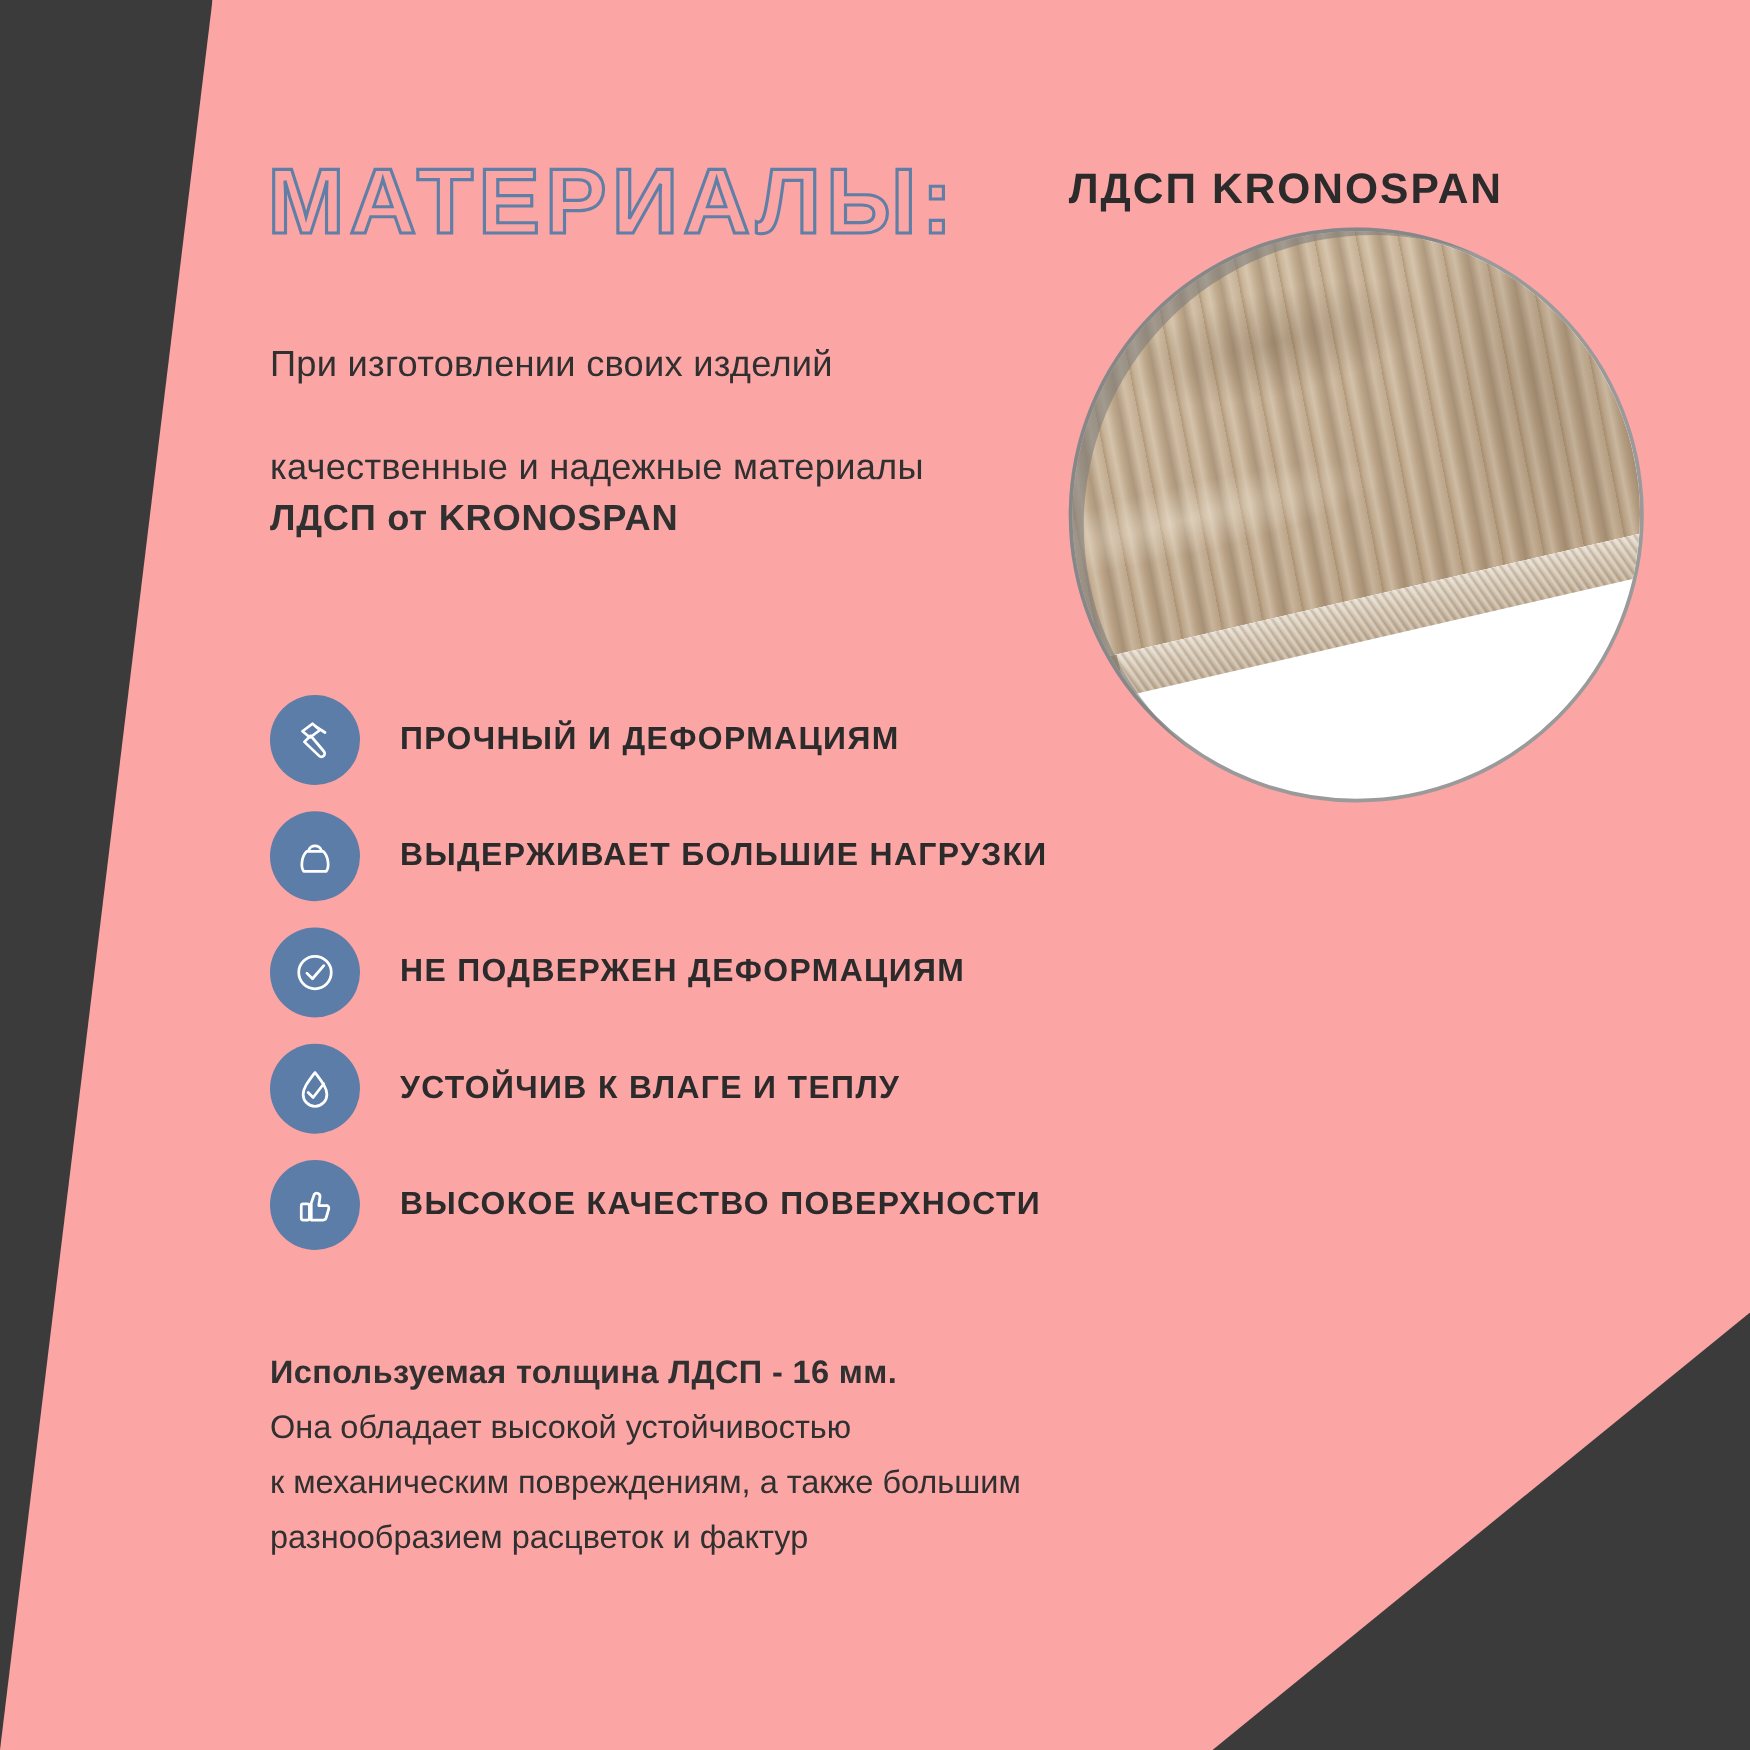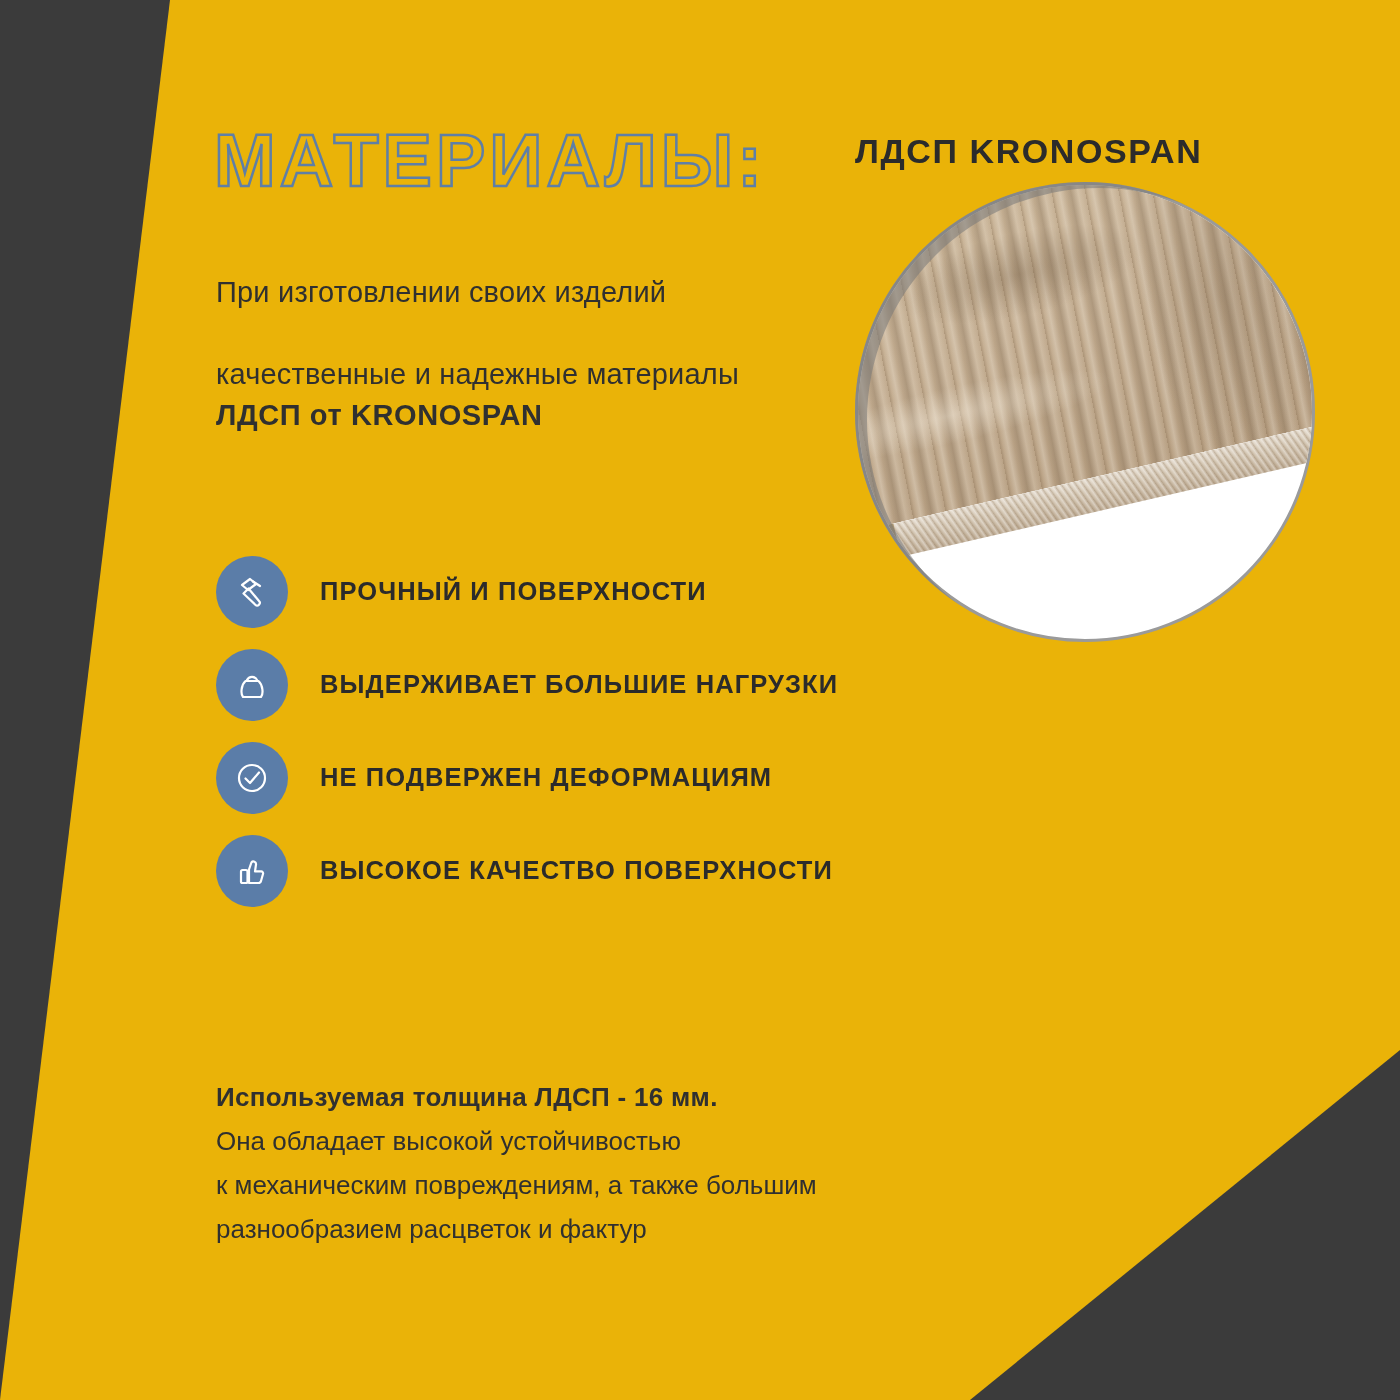--- a/index.html
+++ b/index.html
@@ -9,21 +9,21 @@
     height: 1400px;
     font-family: "Liberation Sans", sans-serif;
     background: #ffffff;
     overflow: hidden;
   }
 
   #page {
     position: relative;
     width: 1400px;
     height: 1400px;
-    background: #eab308;
+    background: #fca5a5;
   }
 
   
   .wedge {
     position: absolute;
     pointer-events: none;
   }
   .wedge-left {
     left: 0; top: 0;
     width: 230px; height: 1400px;
@@ -236,21 +236,21 @@
     <div class="feature">
       <span class="badge">
         <svg width="40" height="40" viewBox="0 0 40 40">
           <g fill="none" stroke="#ffffff" stroke-width="2.2" stroke-linecap="round" stroke-linejoin="round">
             <path d="M10 13 L18 7 L24 12 L16 18 Z"></path>
             <path d="M16.5 16.5 L27 29 a2.6 2.6 0 0 1 -3.7 3.7 L11.5 21.5 Z"></path>
             <path d="M21 9.5 L28 14"></path>
           </g>
         </svg>
       </span>
-      <span class="feature-label">ПРОЧНЫЙ И ПОВЕРХНОСТИ</span>
+      <span class="feature-label">ПРОЧНЫЙ И ДЕФОРМАЦИЯМ</span>
     </div>
 
     <div class="feature">
       <span class="badge">
         <svg width="40" height="40" viewBox="0 0 40 40">
           <g fill="none" stroke="#ffffff" stroke-width="2.2" stroke-linecap="round" stroke-linejoin="round">
             <path d="M15 15 a5.5 5.5 0 0 1 10 0"></path>
             <path d="M13.5 16 C9 20 8.5 29 11 32 L29 32 C31.5 29 31 20 26.5 16 Z"></path>
           </g>
         </svg>
@@ -263,20 +263,31 @@
         <svg width="40" height="40" viewBox="0 0 40 40">
           <g fill="none" stroke="#ffffff" stroke-width="2.2" stroke-linecap="round" stroke-linejoin="round">
             <circle cx="20" cy="20" r="13"></circle>
             <path d="M13.5 20.5 L18 25 L27 14.5"></path>
           </g>
         </svg>
       </span>
       <span class="feature-label">НЕ ПОДВЕРЖЕН ДЕФОРМАЦИЯМ</span>
     </div>
 
+    <div class="feature">
+      <span class="badge">
+        <svg width="40" height="40" viewBox="0 0 40 40">
+          <g fill="none" stroke="#ffffff" stroke-width="2.2" stroke-linecap="round" stroke-linejoin="round">
+            <path d="M20 7 C14 15 10.5 19.5 10.5 24.5 a9.5 9.5 0 0 0 19 0 C29.5 19.5 26 15 20 7 Z"></path>
+            <path d="M14.5 23 L18.5 27 L27 16"></path>
+          </g>
+        </svg>
+      </span>
+      <span class="feature-label">УСТОЙЧИВ К ВЛАГЕ И ТЕПЛУ</span>
+    </div>
 
     <div class="feature">
       <span class="badge">
         <svg width="40" height="40" viewBox="0 0 40 40">
           <g fill="none" stroke="#ffffff" stroke-width="2.2" stroke-linecap="round" stroke-linejoin="round">
             <rect x="9" y="19" width="6.5" height="13" rx="1.6"></rect>
             <path d="M17 32 L26.5 32 a2.6 2.6 0 0 0 2.5 -2 L31 23 a2 2 0 0 0 -2 -2.6 L23 20.4 L24 13.5 a2.6 2.6 0 0 0 -4.6 -2 L17 18.5 Z"></path>
           </g>
         </svg>
       </span>

